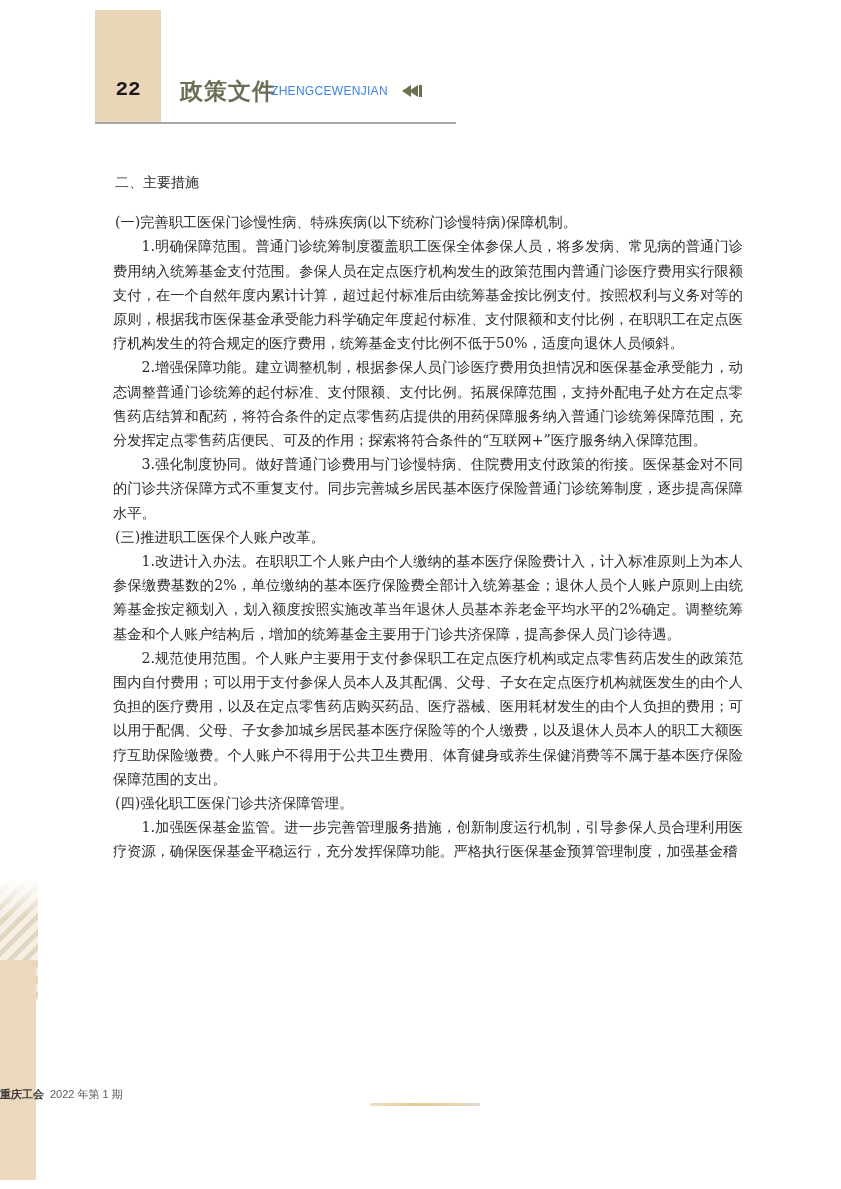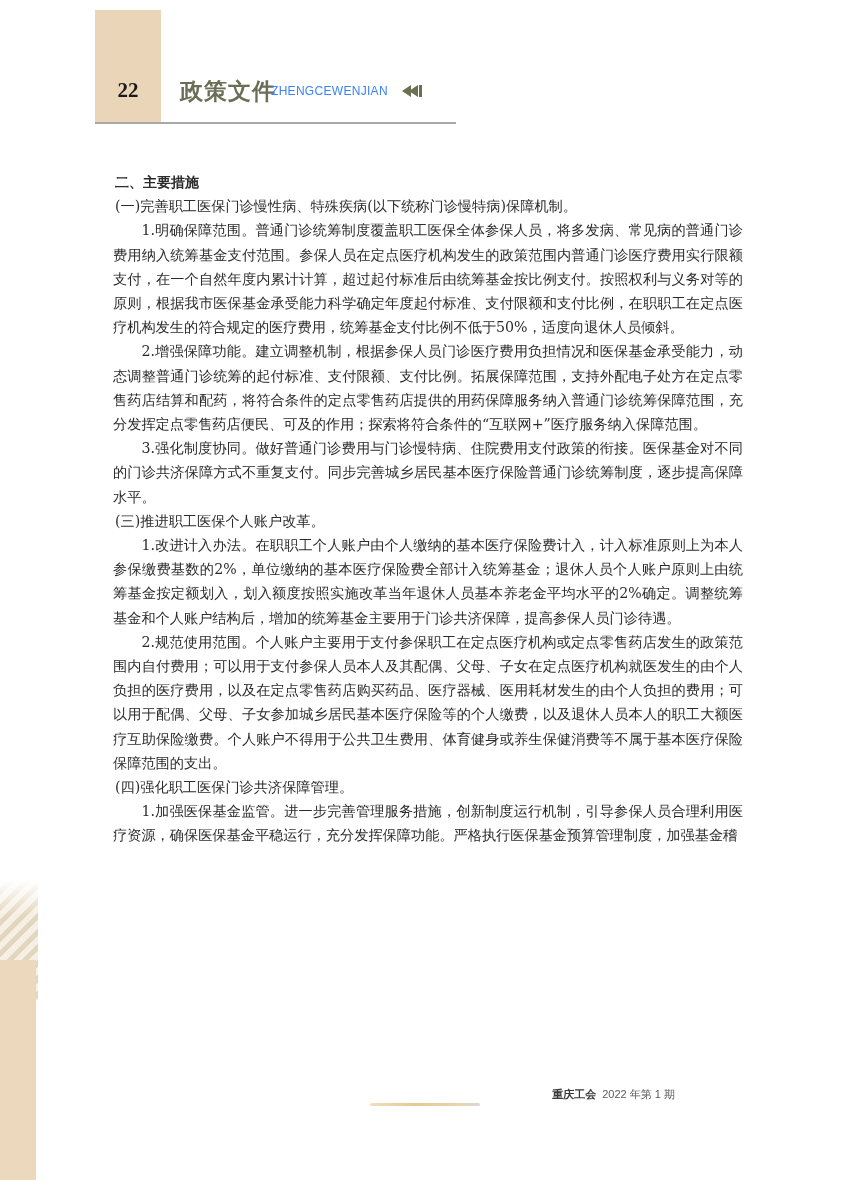--- a/index.html
+++ b/index.html
@@ -22,21 +22,21 @@
     width: 66px;
     height: 114px;
     background: #ead5b8;
   }
   .page-number {
     position: absolute;
     left: 95px;
     top: 78px;
     width: 66px;
     text-align: center;
-    font-family: Liberation Serif, serif;
+    font-family: Liberation Mono, monospace;
     font-weight: bold;
     font-size: 21px;
     color: #1a1a1a;
     letter-spacing: 0px;
   }
   .section-title {
     position: absolute;
     left: 180px;
     top: 76px;
     font-family: "DejaVu Sans", sans-serif;
@@ -78,36 +78,36 @@
     line-height: 24.2px;
     text-align: justify;
     text-justify: inter-character;
   }
   .content p {
     margin: 0;
     text-indent: 2em;
   }
   .content p.heading {
     font-family: "DejaVu Sans", sans-serif;
-    font-weight: bold;
+    font-weight: normal;
     font-size: 14px;
     text-indent: 0;
     padding-left: 2px;
-    margin-bottom: 0;
+    margin-bottom: 16px;
   }
   .content p.sub-heading {
     text-indent: 0;
     padding-left: 2px;
   }
   .footer {
     position: absolute;
     left: 0;
     width: 675px;
     top: 1087px;
-    text-align: right;
+    text-align: left;
     font-size: 11px;
     color: #5a5a5a;
     font-family: "Liberation Sans", sans-serif;
   }
   .footer .mag-name {
     font-family: "DejaVu Serif", serif;
     font-weight: bold;
     font-size: 11px;
     color: #3a3a3a;
     margin-right: 6px;

